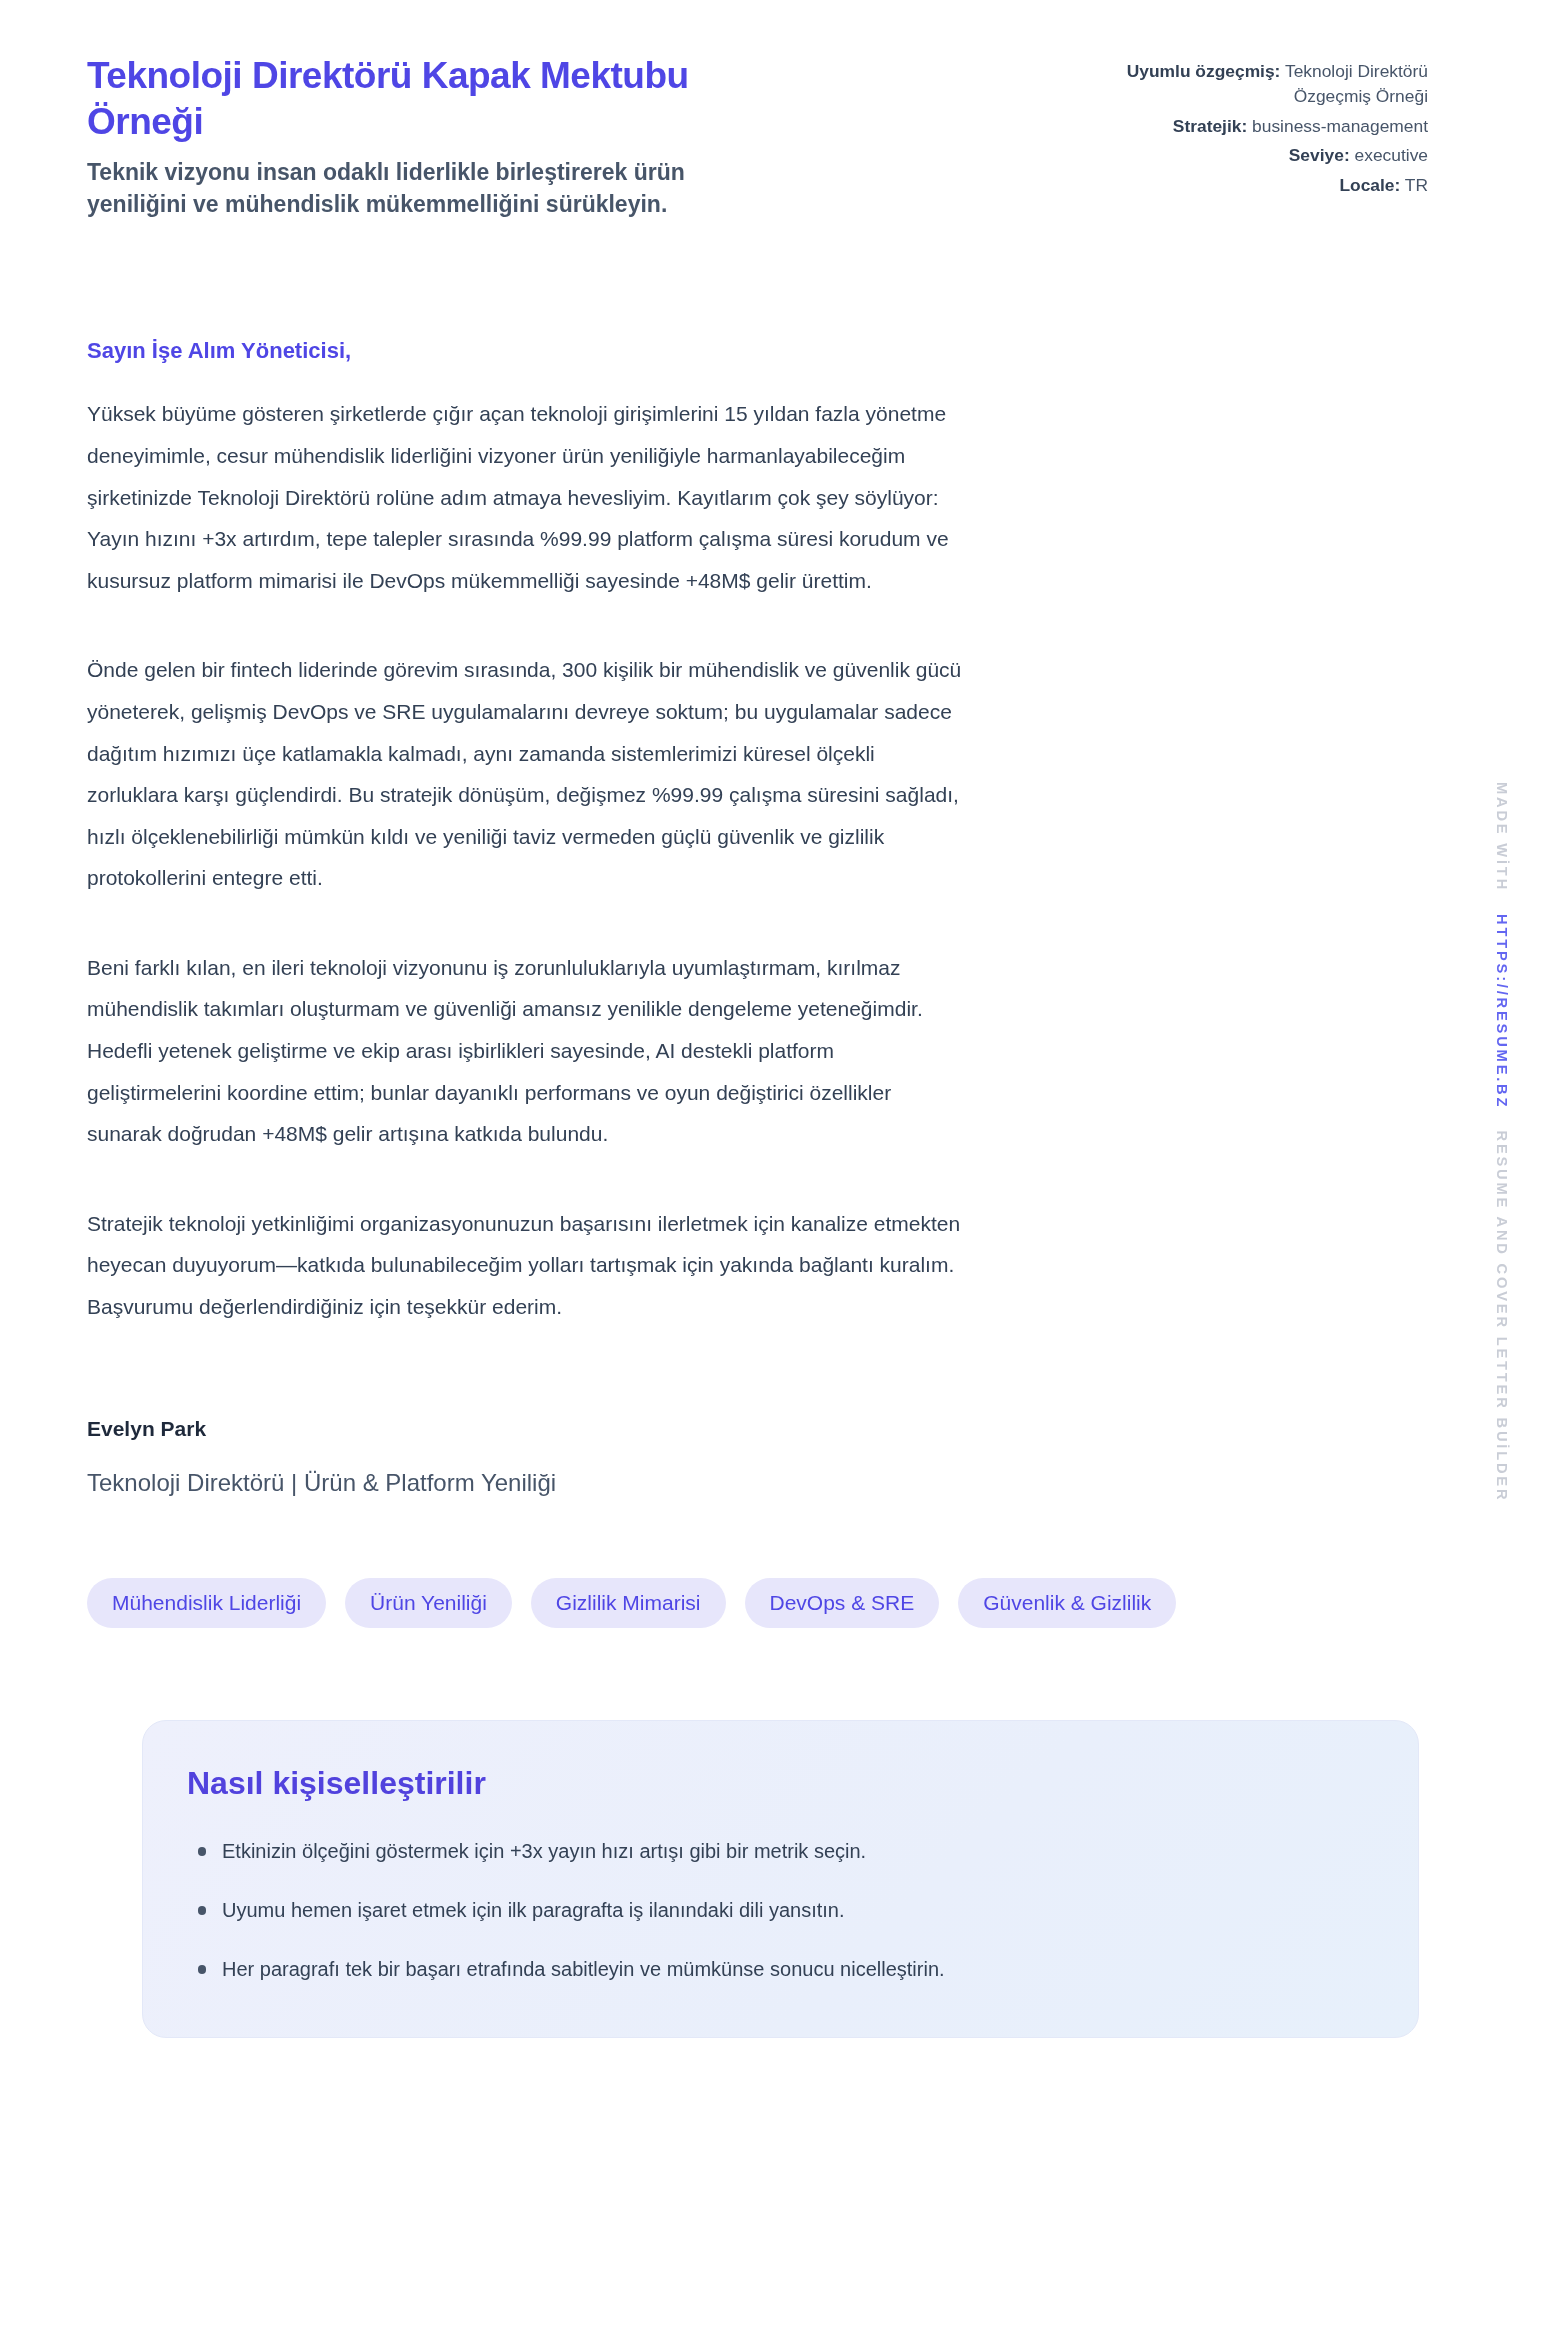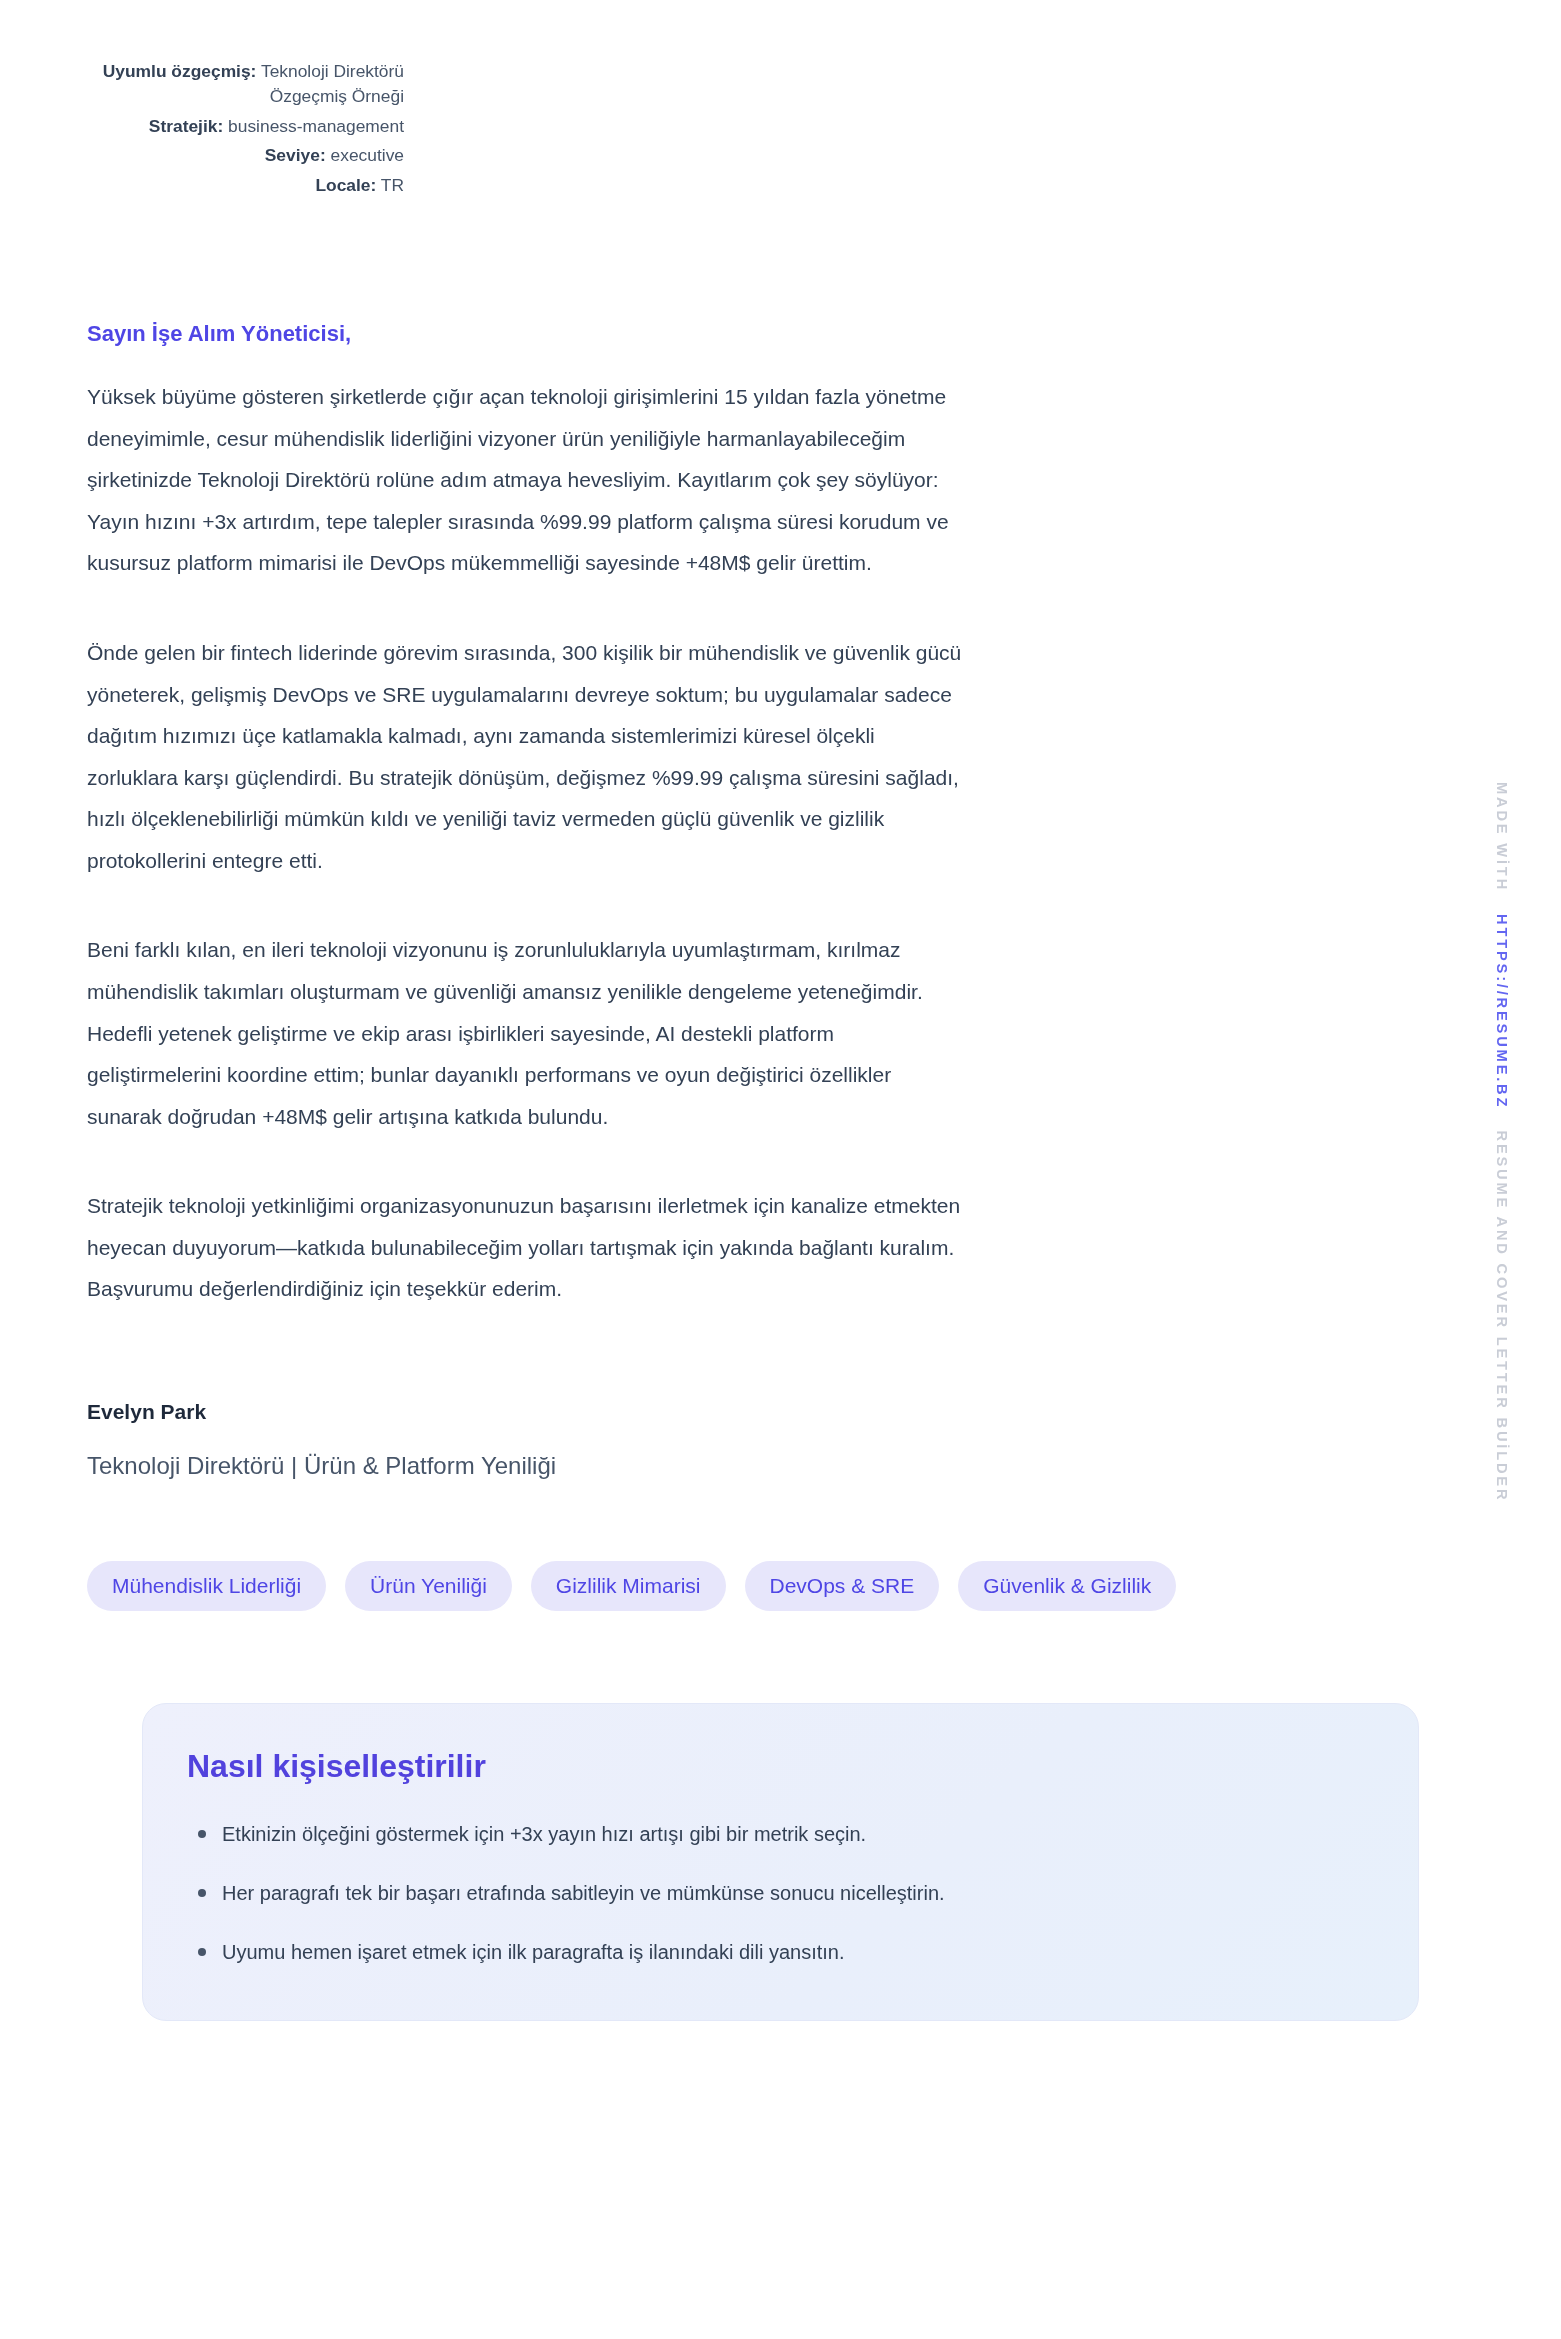--- a/index.html
+++ b/index.html
@@ -147,20 +147,24 @@
     text-decoration: none;
     font-weight: 700;
   }
 </style>
 </head>
 <body>
 
 <div class="page">
 
   <div class="header">
+    <div class="header-left">
+      <h1 class="page-title">Teknoloji Direktörü Kapak Mektubu Örneği</h1>
+      <div class="page-subtitle">Teknik vizyonu insan odaklı liderlikle birleştirerek ürün yeniliğini ve mühendislik mükemmelliğini sürükleyin.</div>
+    </div>
     <div class="meta">
       <div class="meta-row">
         <span class="meta-label">Uyumlu özgeçmiş:</span>
         <span class="meta-value">Teknoloji Direktörü Özgeçmiş Örneği</span>
       </div>
       <div class="meta-row">
         <span class="meta-label">Stratejik:</span>
         <span class="meta-value">business-management</span>
       </div>
       <div class="meta-row">
@@ -197,25 +201,25 @@
 
   <div class="tips-box">
     <div class="tips-title">Nasıl kişiselleştirilir</div>
     <ul class="tips-list">
       <li>
         <span class="bullet-dot"></span>
         <span>Etkinizin ölçeğini göstermek için +3x yayın hızı artışı gibi bir metrik seçin.</span>
       </li>
       <li>
         <span class="bullet-dot"></span>
-        <span>Her paragrafı tek bir başarı etrafında sabitleyin ve mümkünse sonucu nicelleştirin.</span>
+        <span>Uyumu hemen işaret etmek için ilk paragrafta iş ilanındaki dili yansıtın.</span>
       </li>
       <li>
         <span class="bullet-dot"></span>
-        <span>Uyumu hemen işaret etmek için ilk paragrafta iş ilanındaki dili yansıtın.</span>
+        <span>Her paragrafı tek bir başarı etrafında sabitleyin ve mümkünse sonucu nicelleştirin.</span>
       </li>
     </ul>
   </div>
 
 </div>
 
 <div class="watermark">
   <span class="wm-prefix">MADE WİTH</span>
   <a href="#" class="wm-link">HTTPS://RESUME.BZ</a>
   <span class="wm-suffix">RESUME AND COVER LETTER BUİLDER</span>

